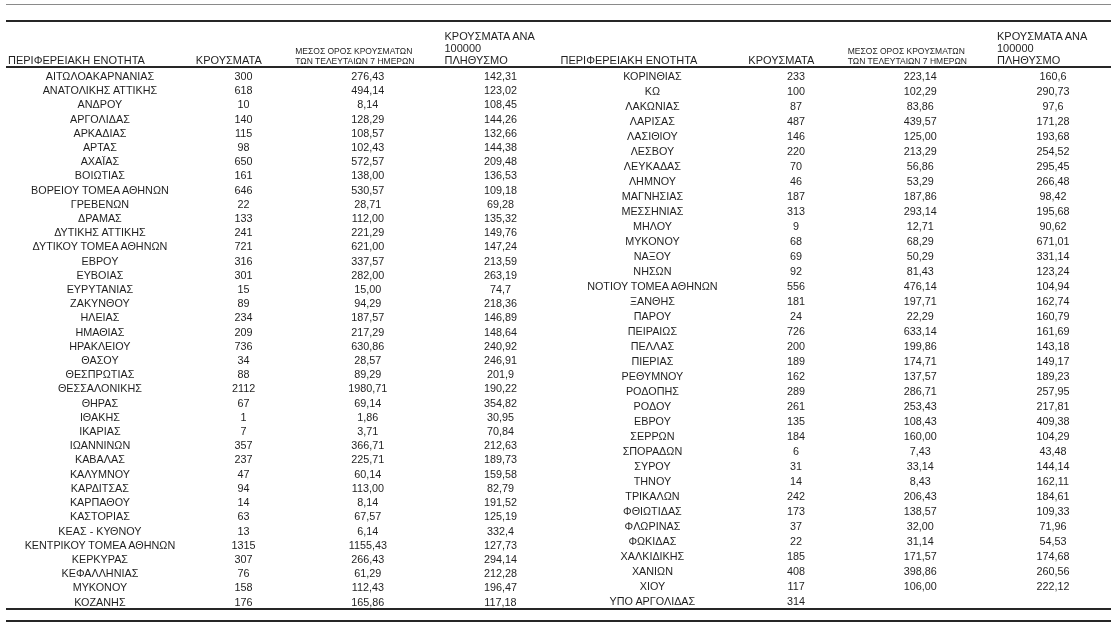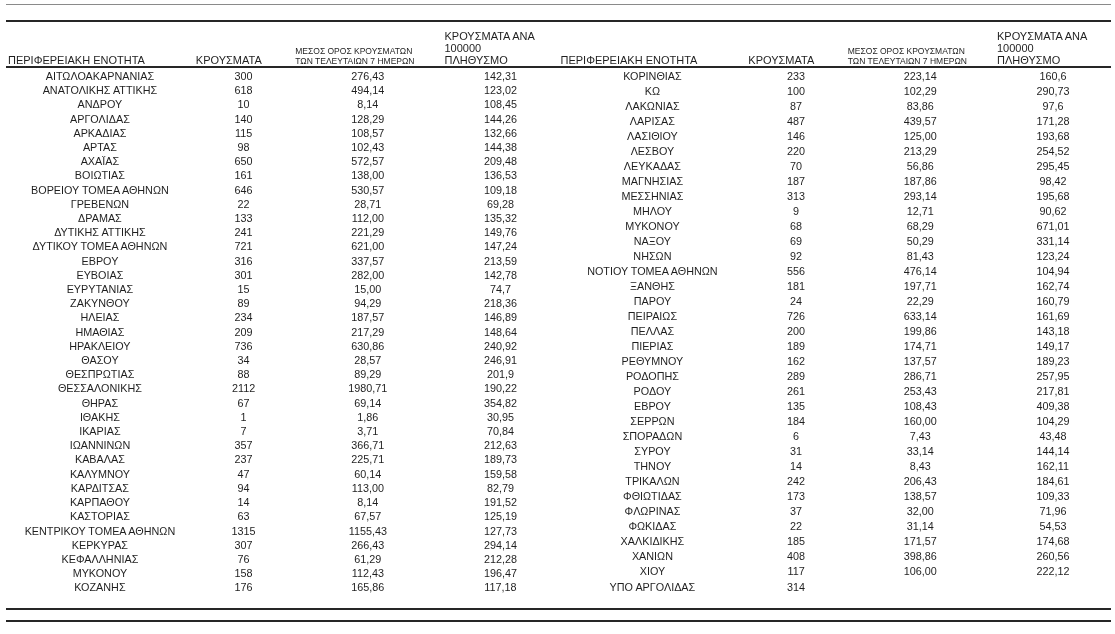--- a/index.html
+++ b/index.html
@@ -186,21 +186,21 @@
           <tr>
     <td>ΕΒΡΟΥ</td>
     <td>316</td>
     <td>337,57</td>
     <td>213,59</td>
   </tr>
           <tr>
     <td>ΕΥΒΟΙΑΣ</td>
     <td>301</td>
     <td>282,00</td>
-    <td>142,78</td>
+    <td>263,19</td>
   </tr>
           <tr>
     <td>ΕΥΡΥΤΑΝΙΑΣ</td>
     <td>15</td>
     <td>15,00</td>
     <td>74,7</td>
   </tr>
           <tr>
     <td>ΖΑΚΥΝΘΟΥ</td>
     <td>89</td>
@@ -289,20 +289,26 @@
     <td>ΚΑΡΠΑΘΟΥ</td>
     <td>14</td>
     <td>8,14</td>
     <td>191,52</td>
   </tr>
           <tr>
     <td>ΚΑΣΤΟΡΙΑΣ</td>
     <td>63</td>
     <td>67,57</td>
     <td>125,19</td>
+  </tr>
+          <tr>
+    <td>ΚΕΑΣ - ΚΥΘΝΟΥ</td>
+    <td>13</td>
+    <td>6,14</td>
+    <td>332,4</td>
   </tr>
           <tr>
     <td>ΚΕΝΤΡΙΚΟΥ ΤΟΜΕΑ ΑΘΗΝΩΝ</td>
     <td>1315</td>
     <td>1155,43</td>
     <td>127,73</td>
   </tr>
           <tr>
     <td>ΚΕΡΚΥΡΑΣ</td>
     <td>307</td>
@@ -388,20 +394,26 @@
     <td>213,29</td>
     <td>254,52</td>
   </tr>
           <tr>
     <td>ΛΕΥΚΑΔΑΣ</td>
     <td>70</td>
     <td>56,86</td>
     <td>295,45</td>
   </tr>
           <tr>
+    <td>ΛΗΜΝΟΥ</td>
+    <td>46</td>
+    <td>53,29</td>
+    <td>266,48</td>
+  </tr>
+          <tr>
     <td>ΜΑΓΝΗΣΙΑΣ</td>
     <td>187</td>
     <td>187,86</td>
     <td>98,42</td>
   </tr>
           <tr>
     <td>ΜΕΣΣΗΝΙΑΣ</td>
     <td>313</td>
     <td>293,14</td>
     <td>195,68</td>

